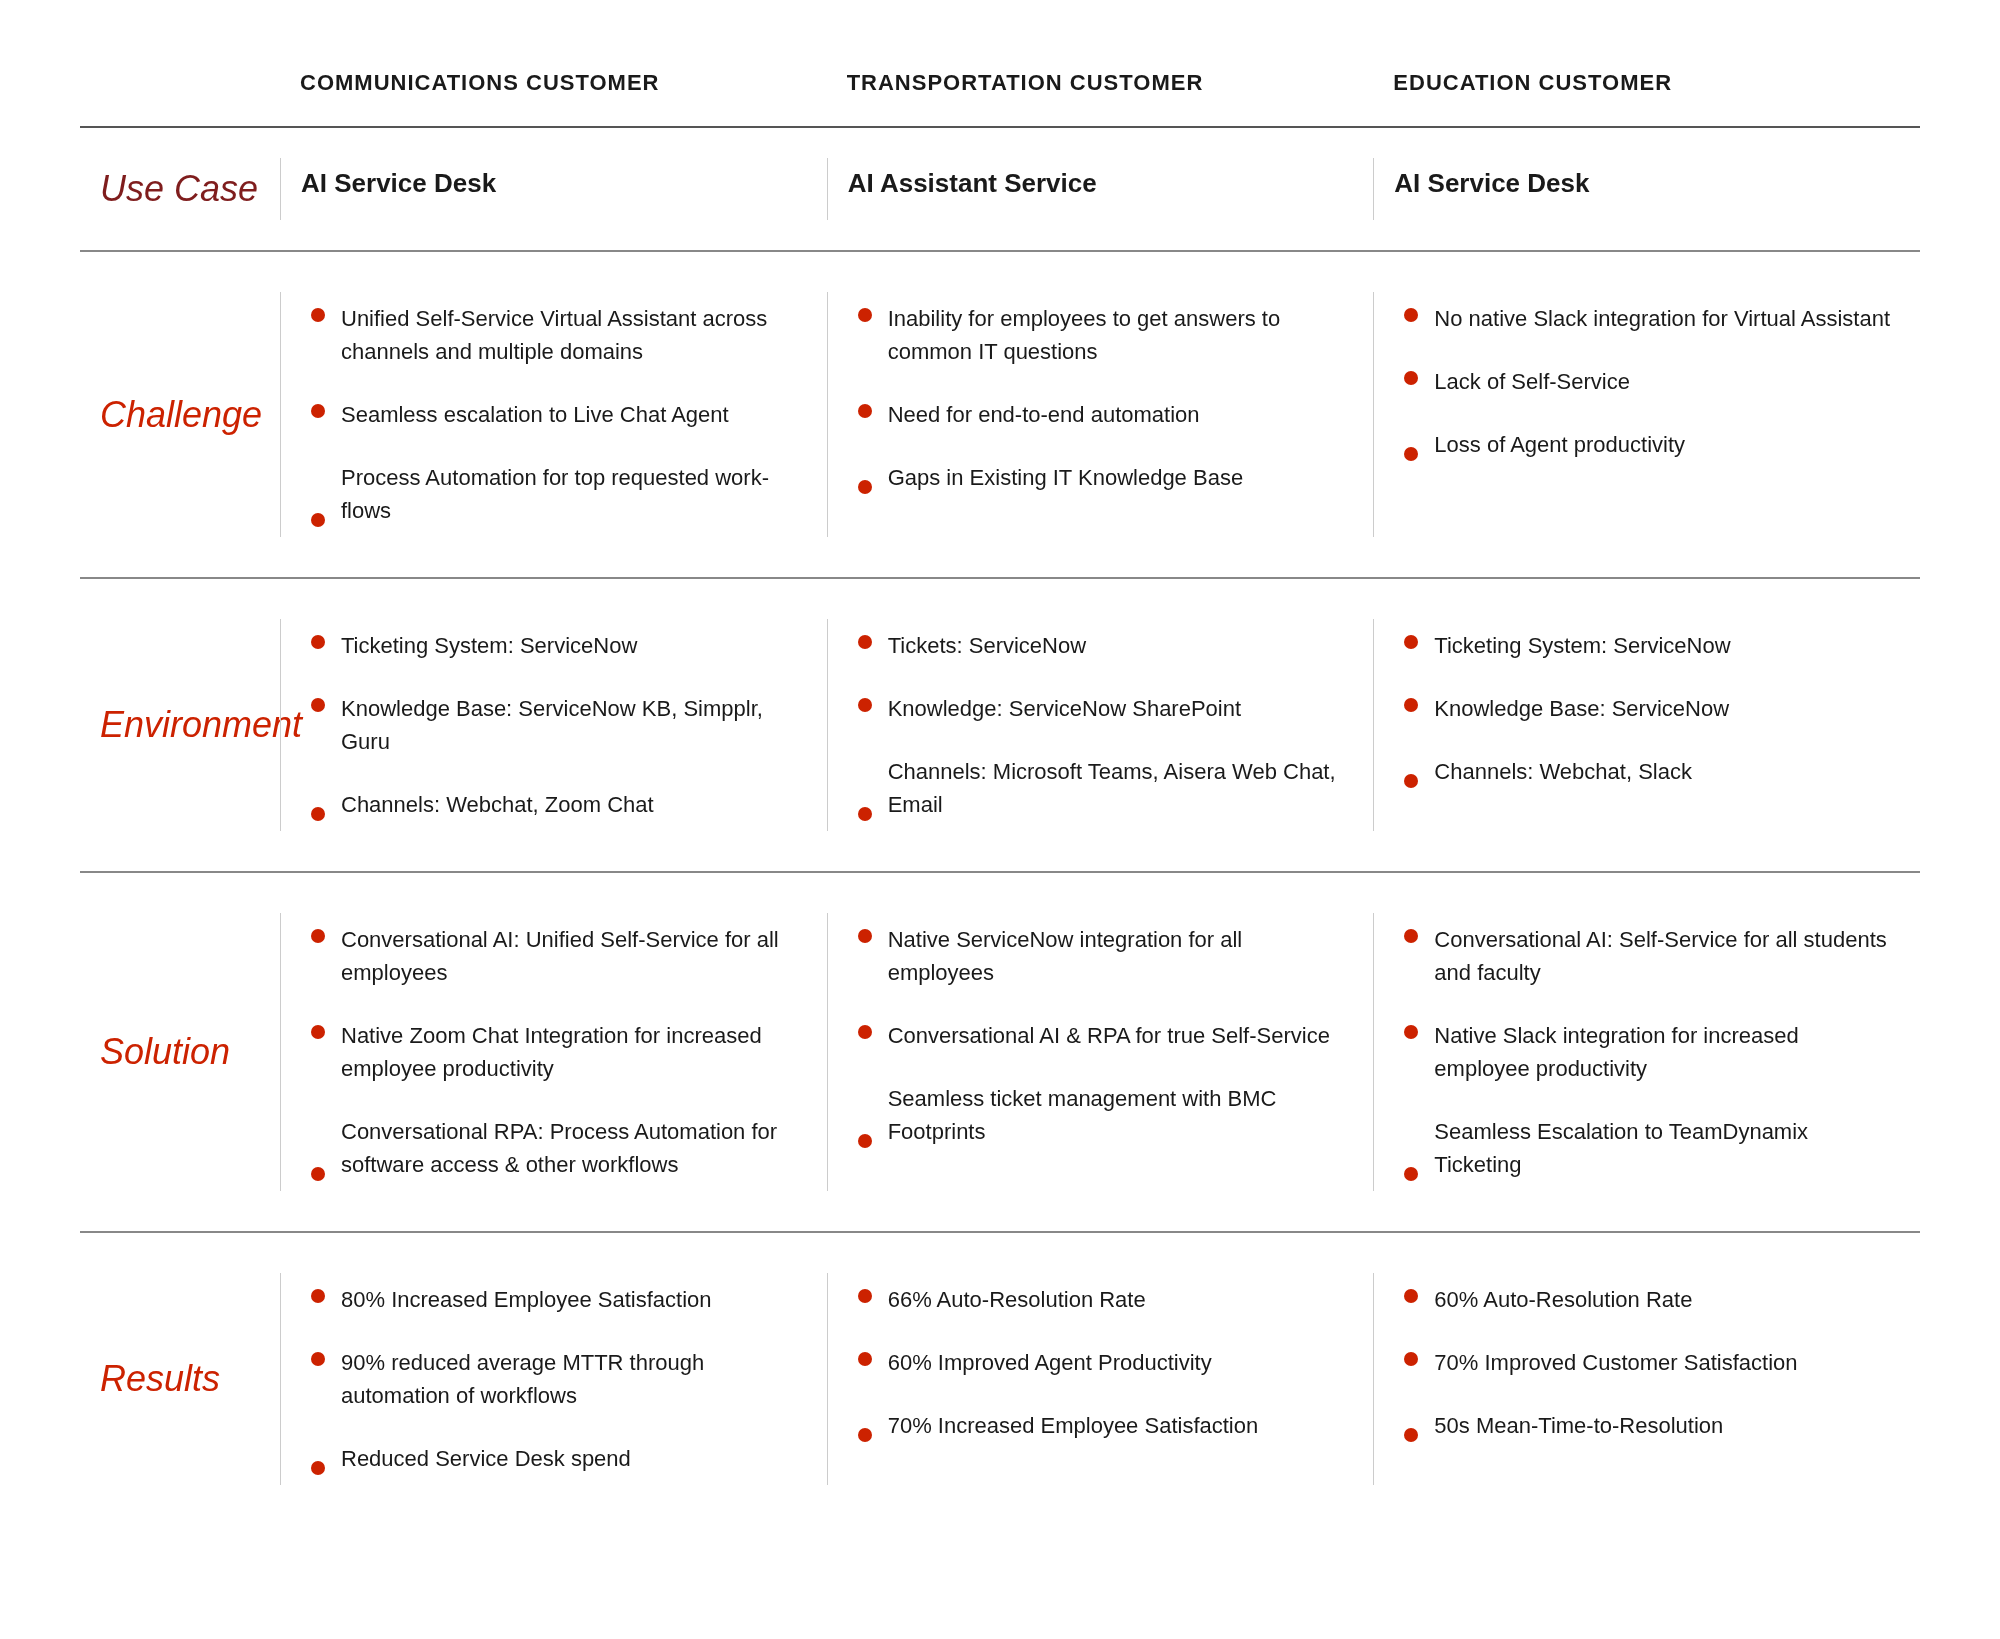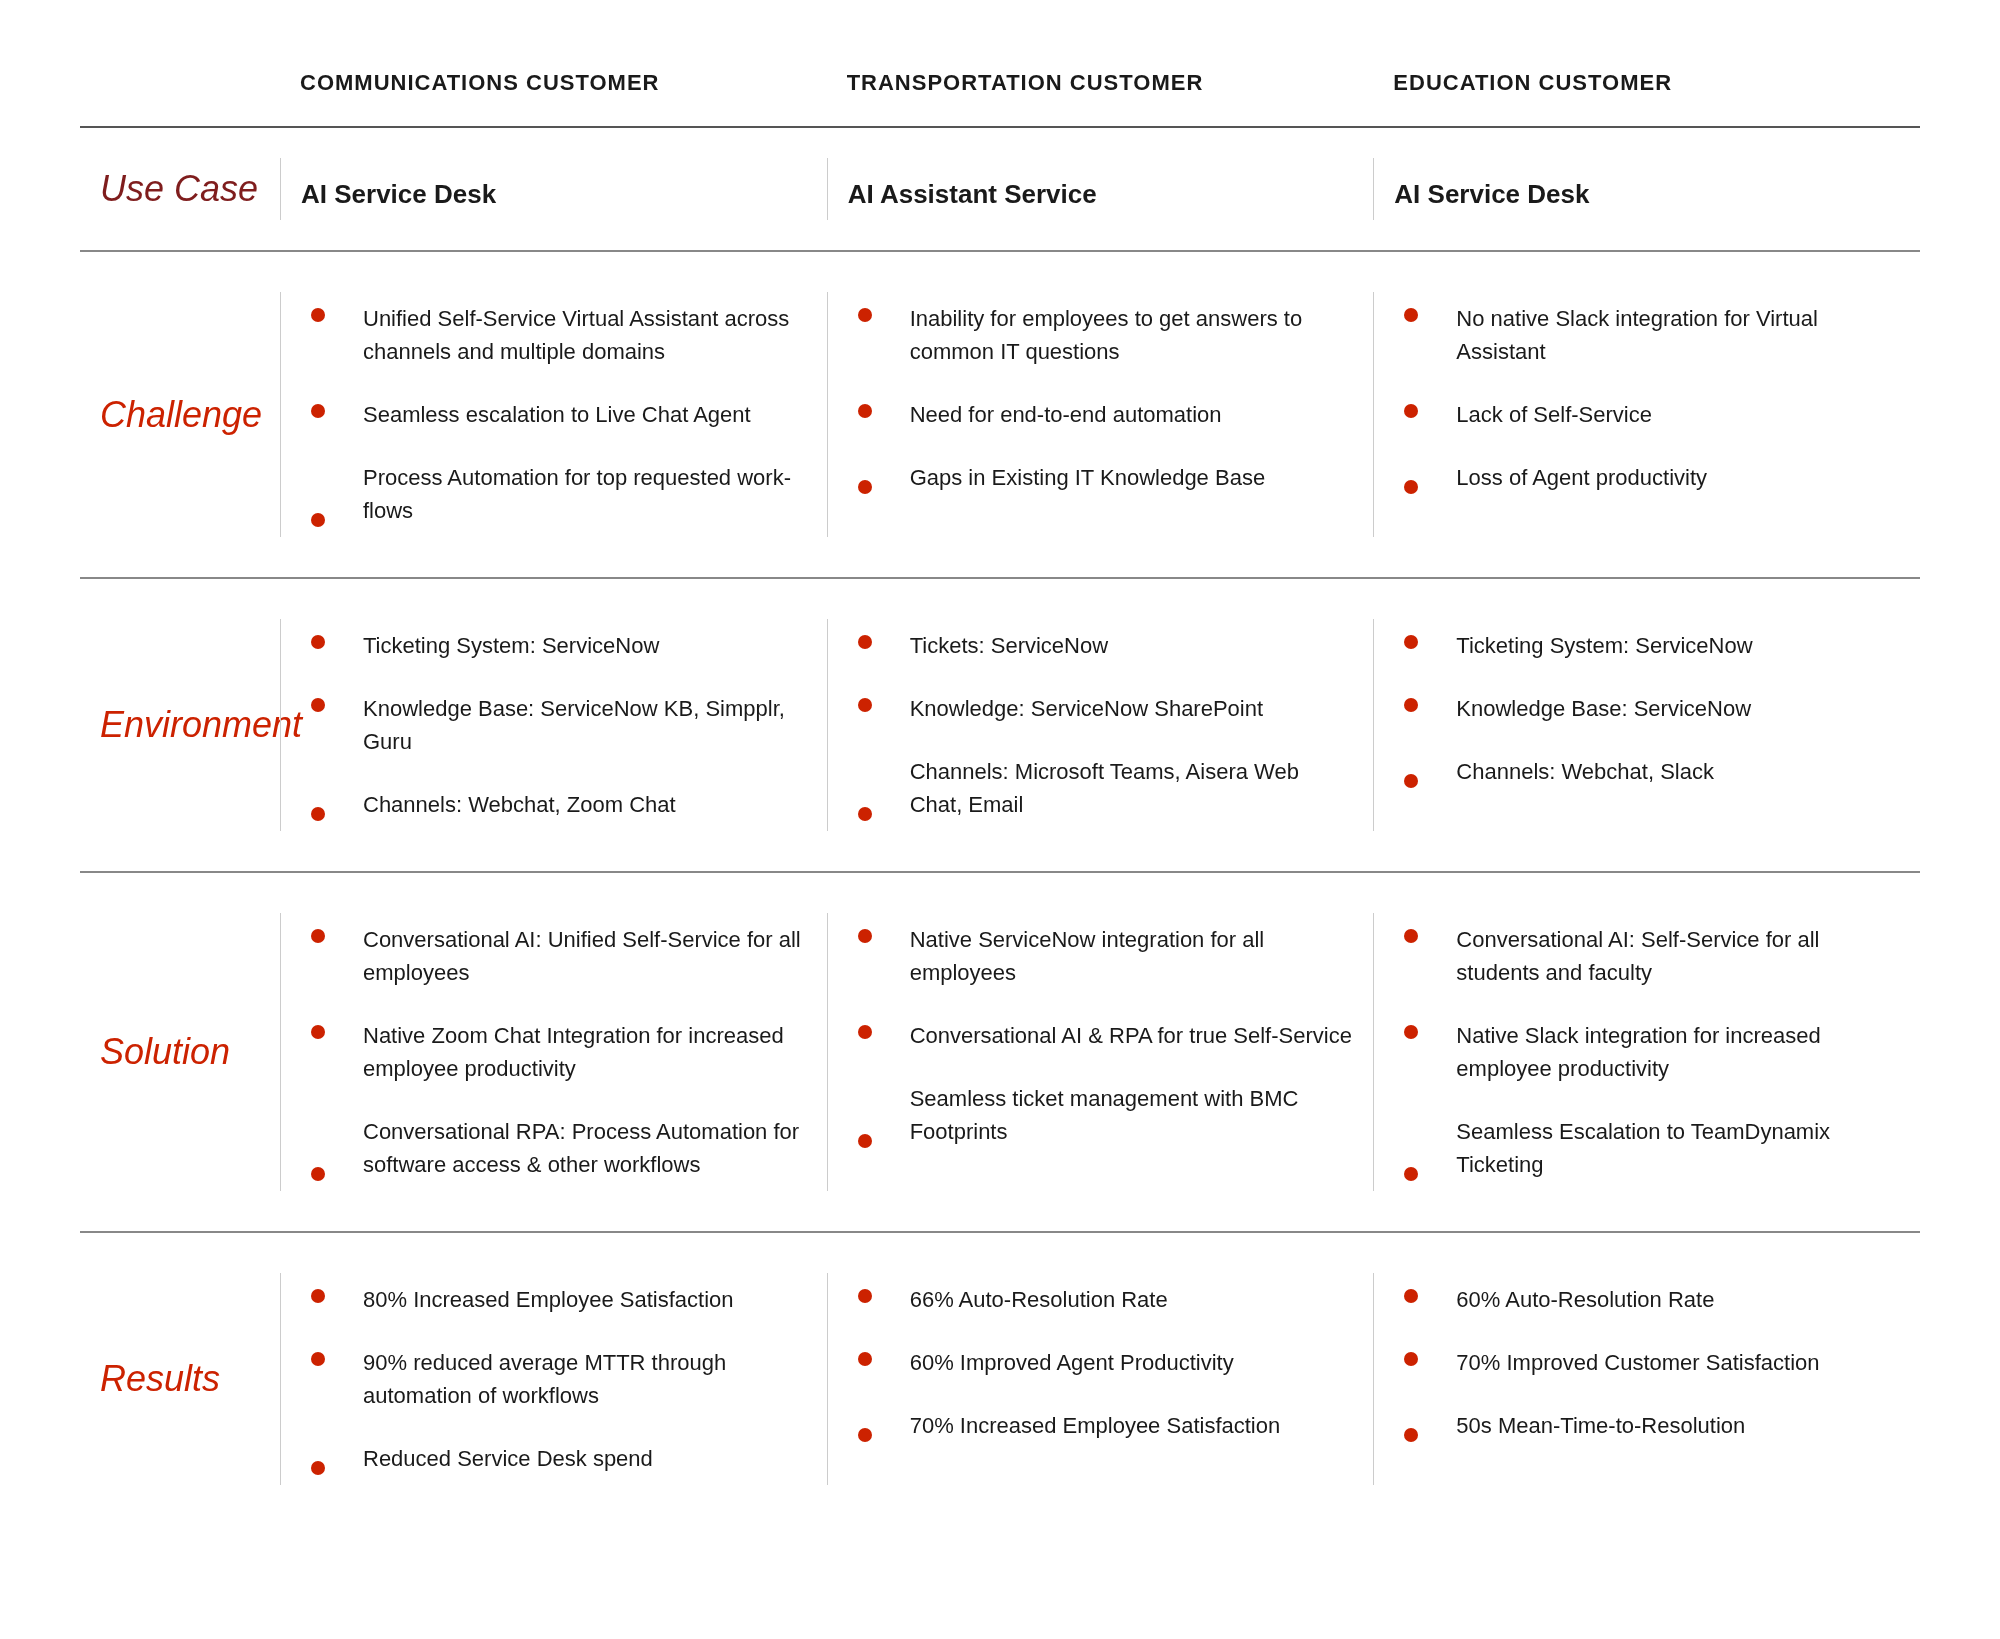--- a/index.html
+++ b/index.html
@@ -76,21 +76,20 @@
       padding: 0;
     }
 
     .bullet-item {
       display: flex;
       align-items: flex-start;
       margin-bottom: 30px;
       font-size: 22px;
       line-height: 1.5;
       color: #1a1a1a;
-      gap: 22px;
     }
 
     .bullet-item:last-child {
       margin-bottom: 0;
       align-items: flex-end;
     }
 
     .bullet-dot {
       display: inline-block;
       width: 14px;
@@ -119,21 +118,21 @@
       font-size: 36px;
       font-weight: 400;
       color: #7f1d1d;
       font-style: italic;
     }
 
     .use-case-content {
       padding: 10px 20px;
       border-left: 1px solid #ccc;
       display: flex;
-      align-items: flex-end;
+      align-items: flex-start;
     }
 
     .use-case-title {
       font-size: 26px;
       font-weight: 700;
       color: #1a1a1a;
     }
   </style>
 </head>
 <body>

